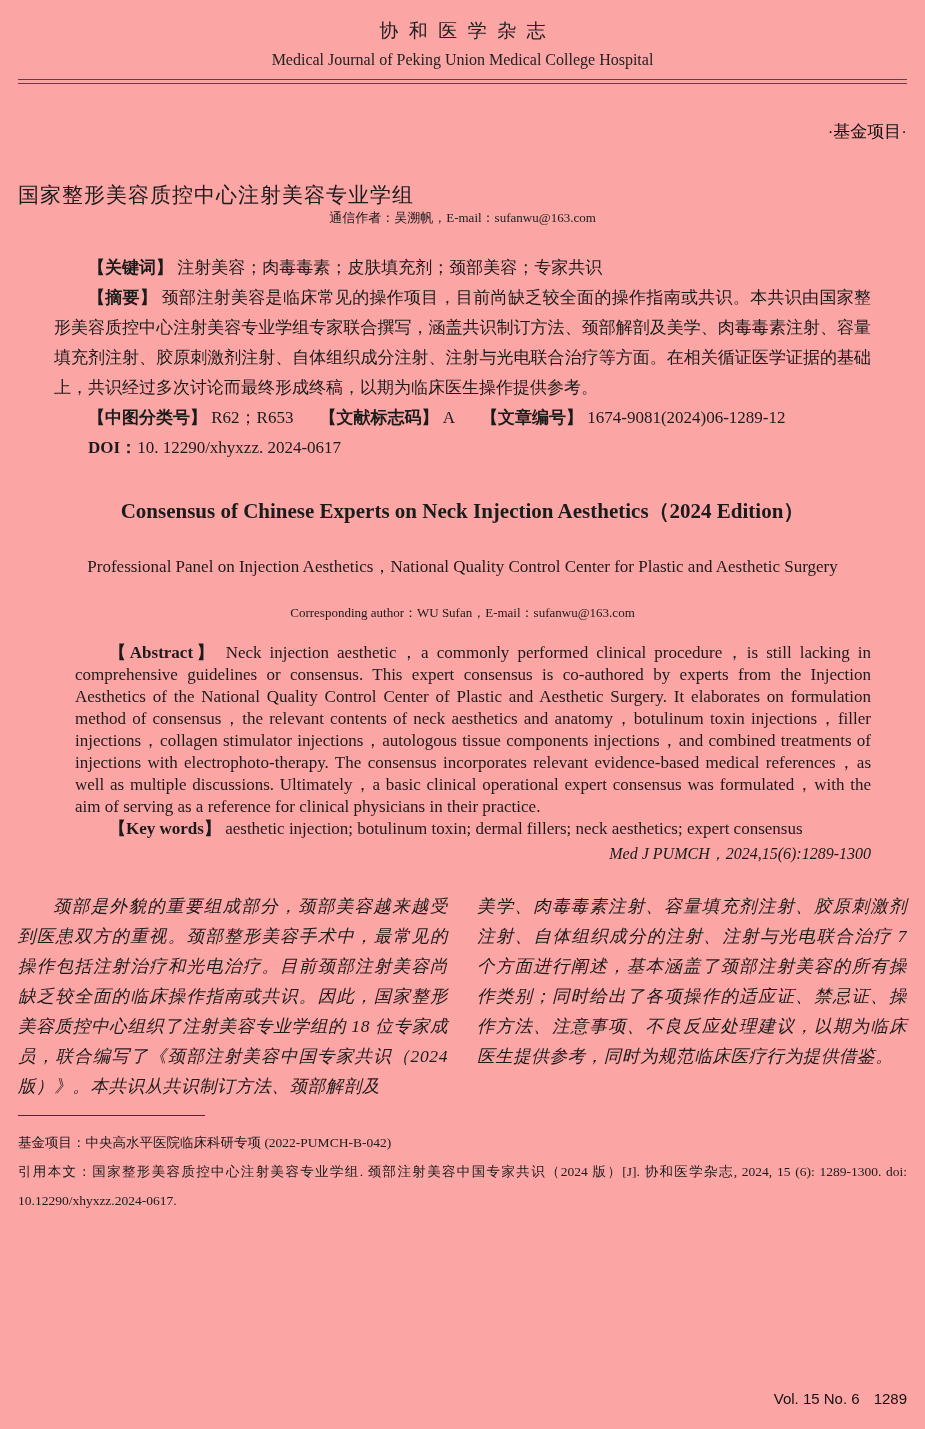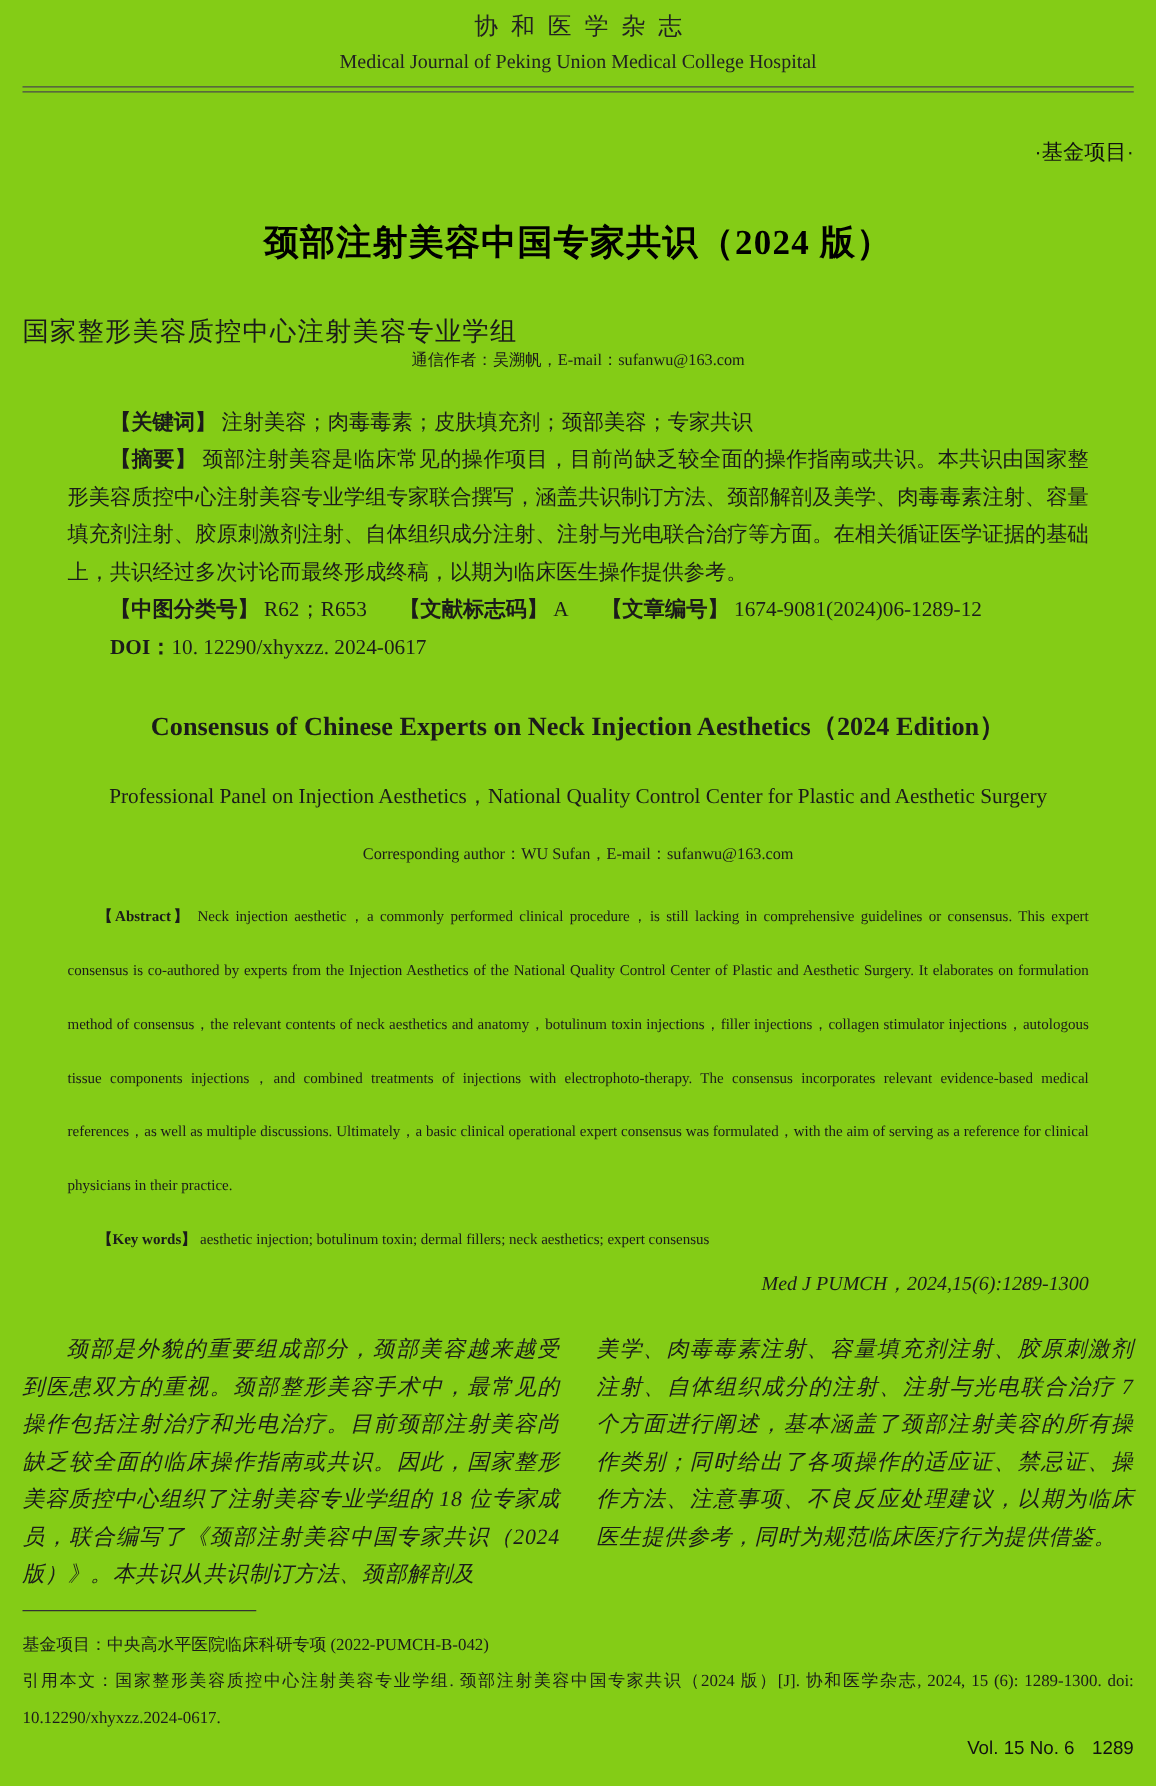--- a/index.html
+++ b/index.html
@@ -1,25 +1,25 @@
 <!DOCTYPE html>
 <html><head>
 <meta charset="utf-8">
 <style>
   html,body{margin:0;padding:0;background:#ffffff;}
   .page{
     position:relative;
     width:925px;height:1429px;
     margin:0 auto;
-    background:#84cc16;
+    background:#fca5a5;
     color:#1b1b1b;
     font-family:"Liberation Serif","DejaVu Serif",serif;
     overflow:hidden;
     box-sizing:border-box;
-    padding:8px 18px 0 18px;
+    padding:18px 18px 0 18px;
   }
   
   .journal-cn{
     text-align:center;
     font-size:19px;
     letter-spacing:0.55em;
     text-indent:0.55em;
     color:#222;
   }
   .journal-en{
@@ -82,23 +82,23 @@
     text-align:center;
     font-size:17px;
     margin-top:30px;
   }
   .corr-en{
     text-align:center;
     font-size:13px;
     margin-top:26px;
   }
   .abs-en{
-    margin:20px 36px 0 36px;
-    font-size:12px;
-    line-height:43px;
+    margin:20px 36px 0 57px;
+    font-size:17px;
+    line-height:22px;
     text-align:justify;
   }
   .abs-en p{margin:0;}
   .cite-line{
     margin:4px 36px 0 36px;
     text-align:right;
     font-style:italic;
     font-size:16px;
   }
   
@@ -143,21 +143,20 @@
 </head>
 <body>
 
 <div class="page">
 
   <div class="journal-cn">协和医学杂志</div>
   <div class="journal-en">Medical Journal of Peking Union Medical College Hospital</div>
   <div class="double-rule"></div>
   <div class="section-badge">·基金项目·</div>
 
-  <div class="title-cn">颈部注射美容中国专家共识（2024 版）</div>
   <div class="authors-cn">国家整形美容质控中心注射美容专业学组</div>
   <div class="corr-cn">通信作者：吴溯帆，E-mail：sufanwu@163.com</div>
 
   <div class="abs-block">
     <p class="indent2"><span class="blabel">【关键词】</span><span> 注射美容；肉毒毒素；皮肤填充剂；颈部美容；专家共识</span></p>
     <p class="indent2"><span class="blabel">【摘要】</span><span> 颈部注射美容是临床常见的操作项目，目前尚缺乏较全面的操作指南或共识。本共识由国家整形美容质控中心注射美容专业学组专家联合撰写，涵盖共识制订方法、颈部解剖及美学、肉毒毒素注射、容量填充剂注射、胶原刺激剂注射、自体组织成分注射、注射与光电联合治疗等方面。在相关循证医学证据的基础上，共识经过多次讨论而最终形成终稿，以期为临床医生操作提供参考。</span></p>
     <p class="indent2 meta-row"><span class="gap"><span class="blabel">【中图分类号】</span><span> R62；R653</span></span><span class="gap"><span class="blabel">【文献标志码】</span><span> A</span></span><span><span class="blabel">【文章编号】</span><span> 1674-9081(2024)06-1289-12</span></span></p>
     <p class="indent2"><span class="blabel">DOI：</span><span>10. 12290/xhyxzz. 2024-0617</span></p>
   </div>
 

